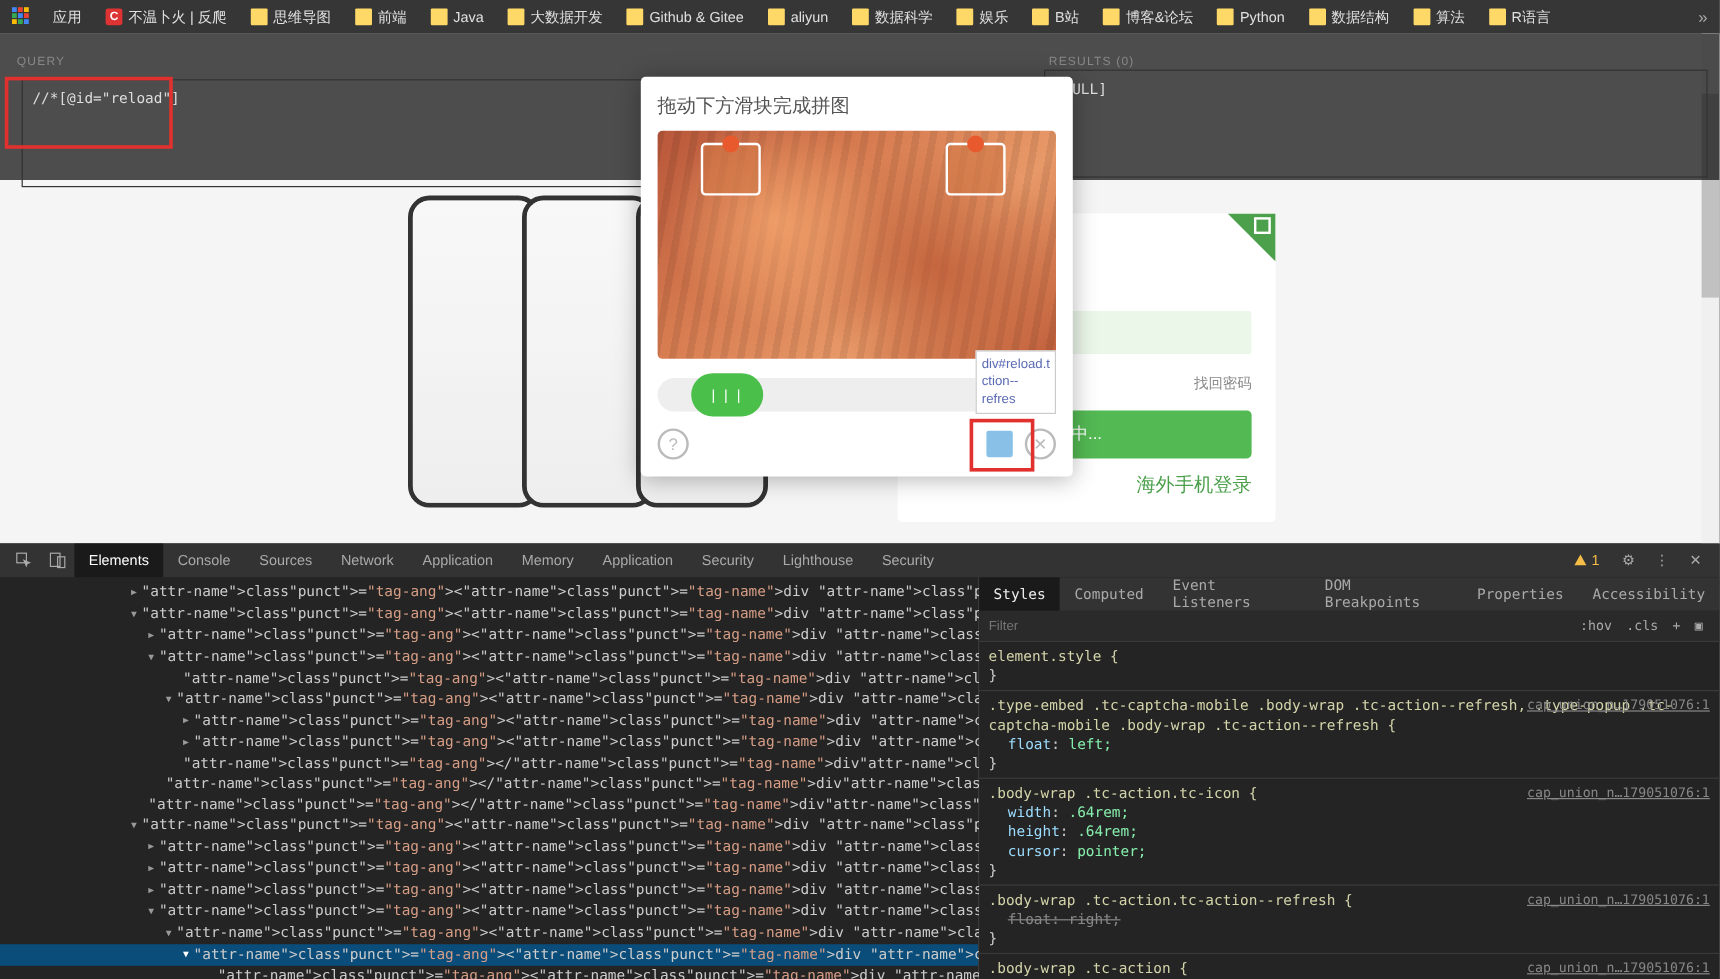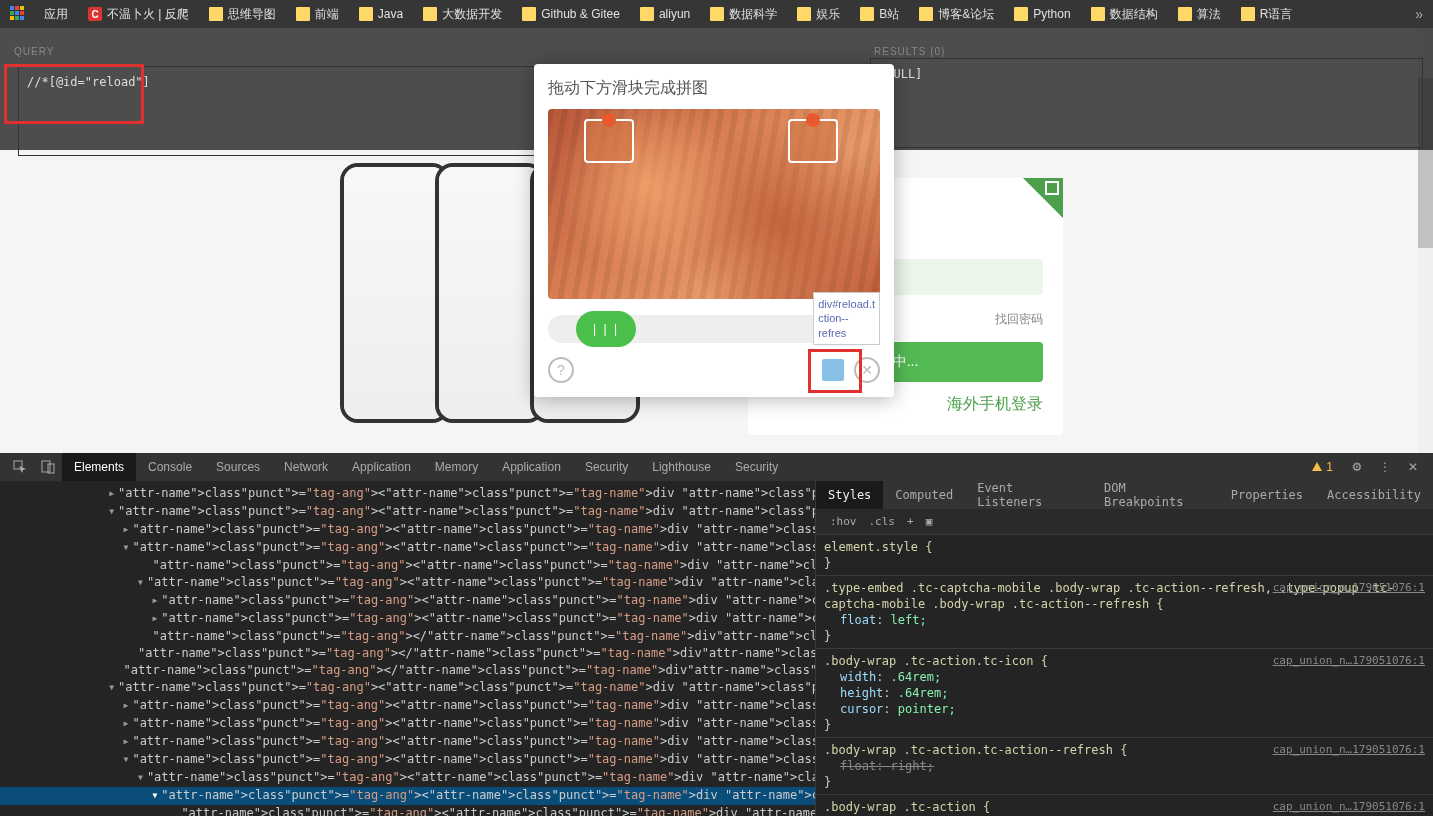--- a/index.html
+++ b/index.html
@@ -313,20 +313,21 @@
     <div class="styles-panel">
       <div class="styles-tabs" id="styles-tabs-slot">
           <span class="styles-tab active">Styles</span>
           <span class="styles-tab">Computed</span>
           <span class="styles-tab">Event Listeners</span>
           <span class="styles-tab">DOM Breakpoints</span>
           <span class="styles-tab">Properties</span>
           <span class="styles-tab">Accessibility</span>
         </div>
       <div class="styles-filter">
+        <input placeholder="Filter" style="">
         <span class="chip">:hov</span>
         <span class="chip">.cls</span>
         <span class="chip">+</span>
         <span class="chip">▣</span>
       </div>
       <div class="styles-body" id="styles-body-slot">
           <div class="rule-block"><span class="rule-sel">element.style {</span><br><span>}</span></div>
           <div class="sep"></div>
           <div class="rule-block"><span class="rule-link">cap_union_n…179051076:1</span><span class="rule-sel">.type-embed .tc-captcha-mobile .body-wrap .tc-action--refresh, .type-popup .tc-captcha-mobile .body-wrap .tc-action--refresh {</span><br><span class="rule-prop ">float</span><span class="">: </span><span class="rule-val ">left;</span><br><span>}</span></div>
           <div class="sep"></div>

